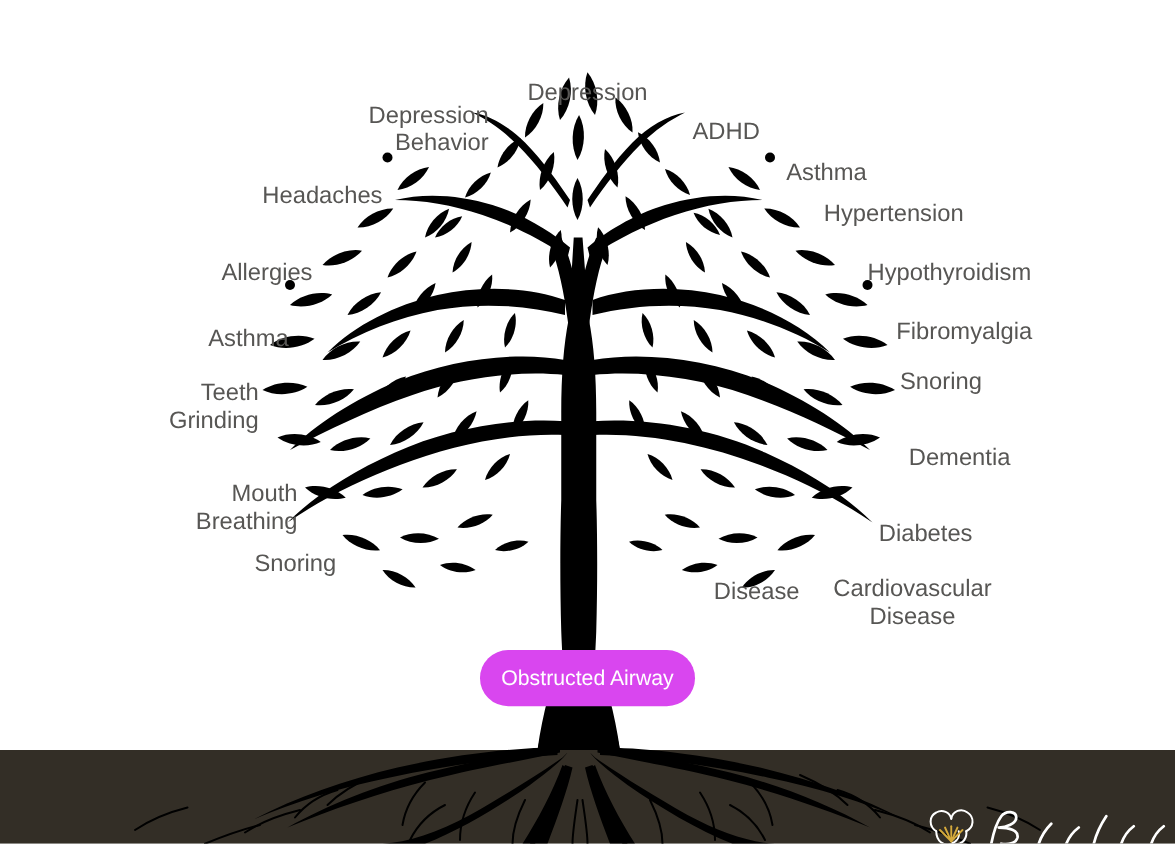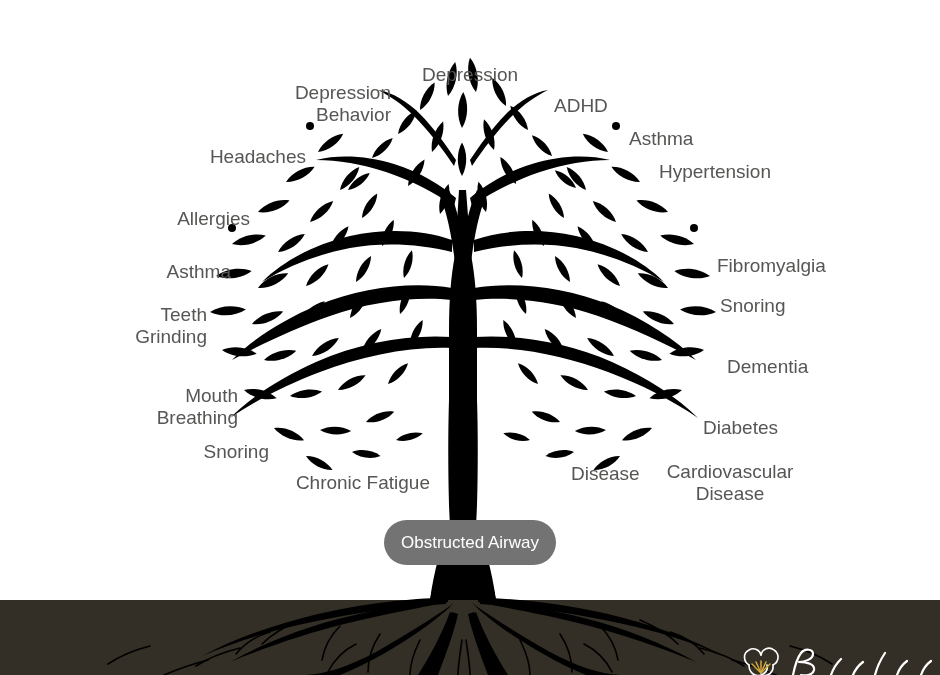--- a/index.html
+++ b/index.html
@@ -60,21 +60,21 @@
   .leaf-label.r { text-align: left; }
   .leaf-label.l { text-align: right; }
   .leaf-label.c { text-align: center; }
 
   #airway-badge {
     position: absolute;
     left: 384px;
     top: 520px;
     width: 172px;
     height: 45px;
-    background: #737373;
+    background: #d946ef;
     border-radius: 23px;
     display: flex;
     align-items: center;
     justify-content: center;
     color: #ffffff;
     font-size: 17px;
     font-family: "Liberation Sans", sans-serif;
   }
   #brand-logo {
     position: absolute;
@@ -300,25 +300,25 @@
   <div class="leaf-label l" style="left:241px; top:82px; width:150px;">Depression
 Behavior</div>
   <div class="leaf-label l" style="left:166px; top:146px; width:140px;">Headaches</div>
   <div class="leaf-label l" style="left:130px; top:208px; width:120px;">Allergies</div>
   <div class="leaf-label l" style="left:121px; top:261px; width:110px;">Asthma</div>
   <div class="leaf-label l" style="left:97px; top:304px; width:110px;">Teeth
 Grinding</div>
   <div class="leaf-label l" style="left:118px; top:385px; width:120px;">Mouth
 Breathing</div>
   <div class="leaf-label l" style="left:169px; top:441px; width:100px;">Snoring</div>
-  <div class="leaf-label l" style="left:280px; top:472px; width:150px;">Chronic Fatigue</div>
 
   <div class="leaf-label r" style="left:554px; top:95px; width:120px;">ADHD</div>
   <div class="leaf-label r" style="left:629px; top:128px; width:120px;">Asthma</div>
   <div class="leaf-label r" style="left:659px; top:161px; width:160px;">Hypertension</div>
+  <div class="leaf-label r" style="left:694px; top:208px; width:170px;">Hypothyroidism</div>
   <div class="leaf-label r" style="left:717px; top:255px; width:160px;">Fibromyalgia</div>
   <div class="leaf-label r" style="left:720px; top:295px; width:120px;">Snoring</div>
   <div class="leaf-label r" style="left:703px; top:417px; width:120px;">Diabetes</div>
   <div class="leaf-label r" style="left:727px; top:356px; width:130px;">Dementia</div>
   <div class="leaf-label r" style="left:571px; top:463px; width:100px;">Disease</div>
   <div class="leaf-label c" style="left:660px; top:461px; width:140px;">Cardiovascular
 Disease</div>
 
   <div id="airway-badge">
     <span>Obstructed Airway</span>

